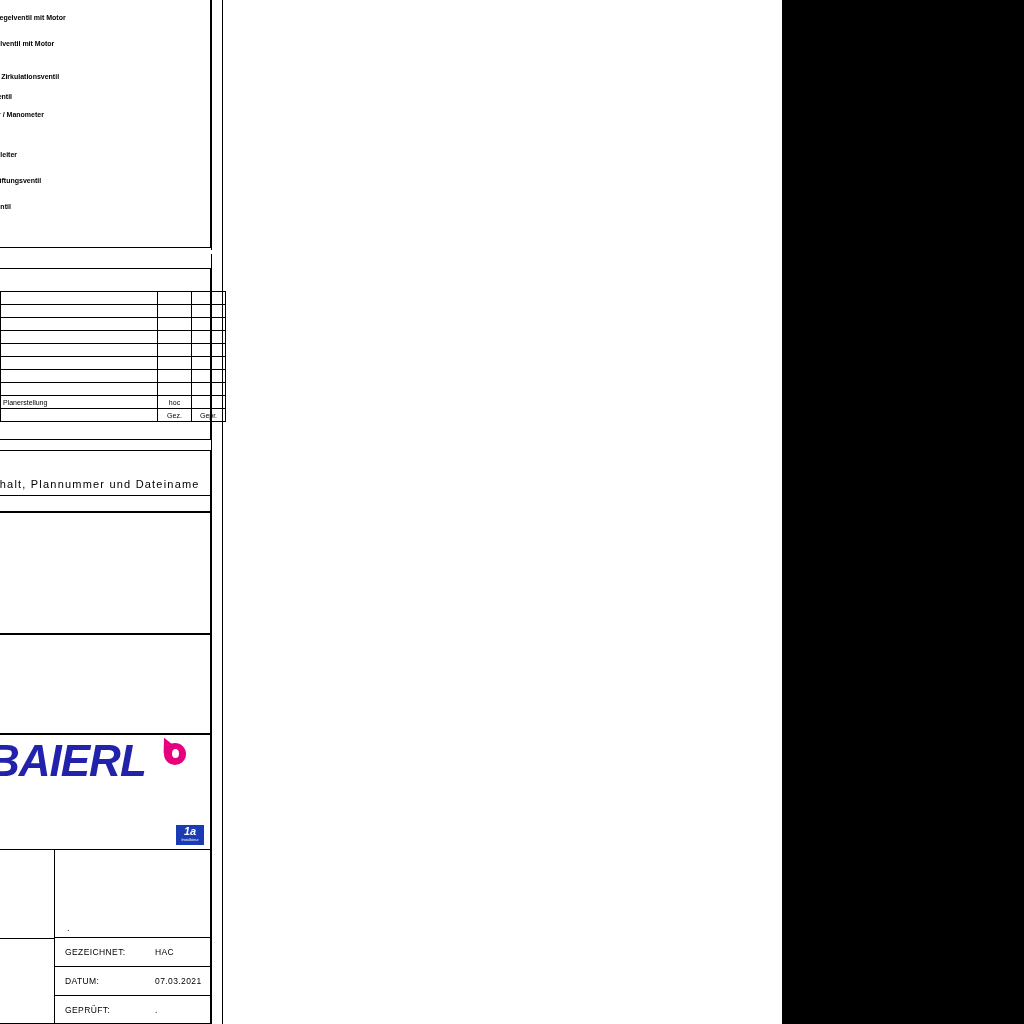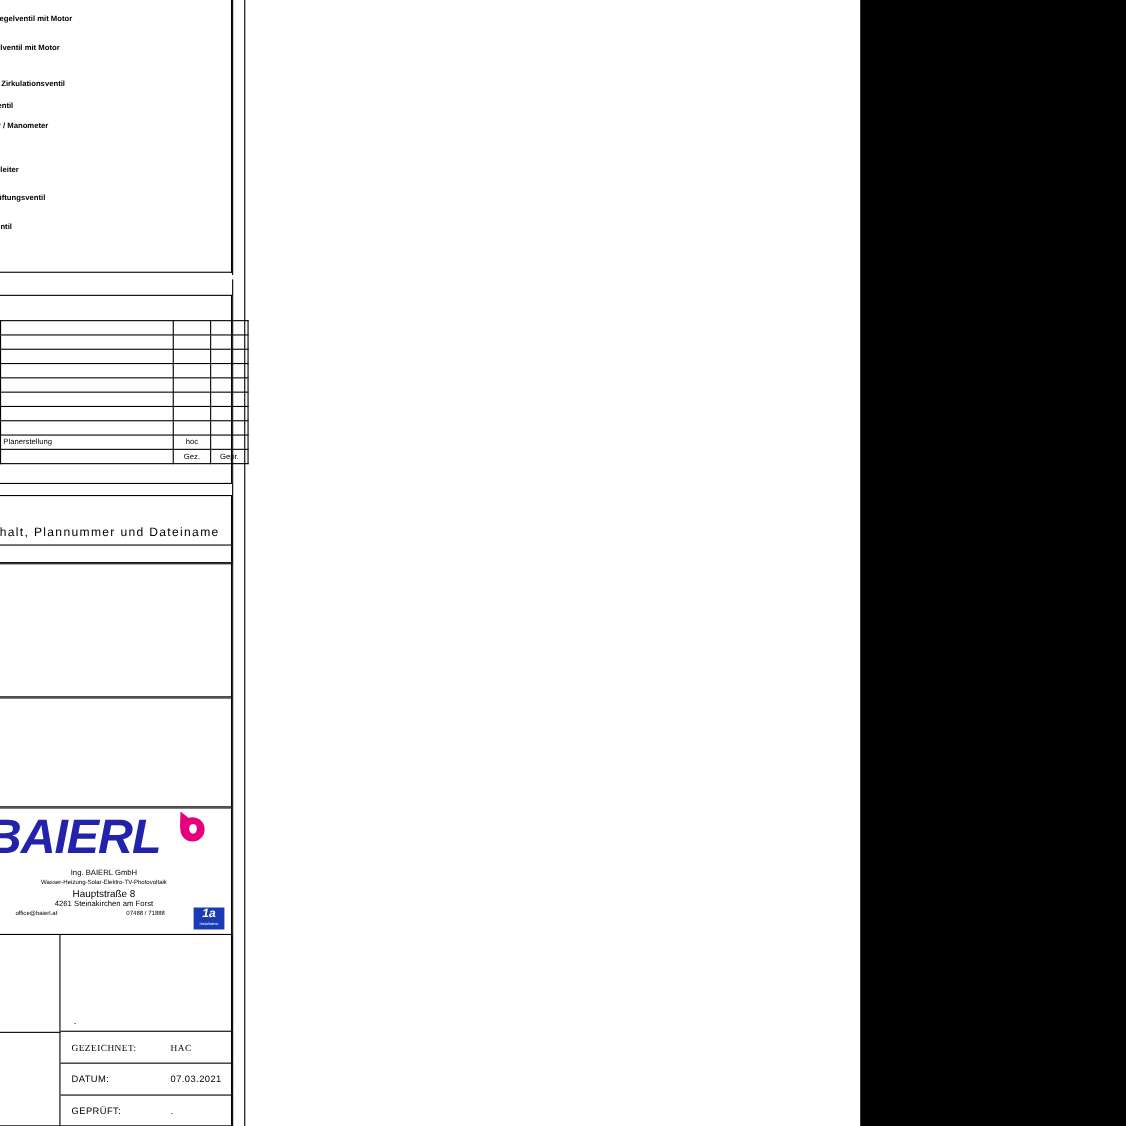--- a/index.html
+++ b/index.html
@@ -288,21 +288,21 @@
     transform: translateY(-50%);
     letter-spacing: 0.4px;
   }
   .tb-blank { top: 0; height: 88px; }
   .tb-blank .dot {
     position: absolute;
     left: 12px;
     bottom: 4px;
     font-size: 9px;
   }
-  .tb-gez   { top: 88px;  height: 29px; font-family: Liberation Serif, serif; }
+  .tb-gez   { top: 88px;  height: 29px; }
   .tb-dat   { top: 117px; height: 29px; }
   .tb-gep   { top: 146px; height: 28px; }
 </style>
 </head>
 <body>
 
 <div class="page">
 
   <div class="vline" style="left:211px; top:0; height:250px;"></div>
   <div class="vline" style="left:222px; top:0; height:1024px;"></div>
@@ -405,30 +405,20 @@
   <div class="box box-a"></div>
   <div class="box box-b"></div>
 
   <div class="logo-block">
     <div class="logo-word">BAIERL</div>
     <div class="logo-drop">
       <div class="d2"></div>
       <div class="d1"></div>
       <div class="hole"></div>
     </div>
-    <div class="logo-lines">
-      <div>Ing. BAIERL GmbH</div>
-      <div class="mini">Wasser-Heizung-Solar-Elektro-TV-Photovoltaik</div>
-      <div class="big">Hauptstraße 8</div>
-      <div>4261 Steinakirchen am Forst</div>
-      <div class="contact">
-        <span class="mini">office@baierl.at</span>
-        <span class="mini">07488 / 71888</span>
-      </div>
-    </div>
     <div class="logo-1a">
       <div class="num">1a</div>
       <div style="font-size:3.5px;">Installateur</div>
     </div>
   </div>
 
   <div class="title-block">
     <div class="tb-left">
       <div class="tb-left-inner"></div>
     </div>

